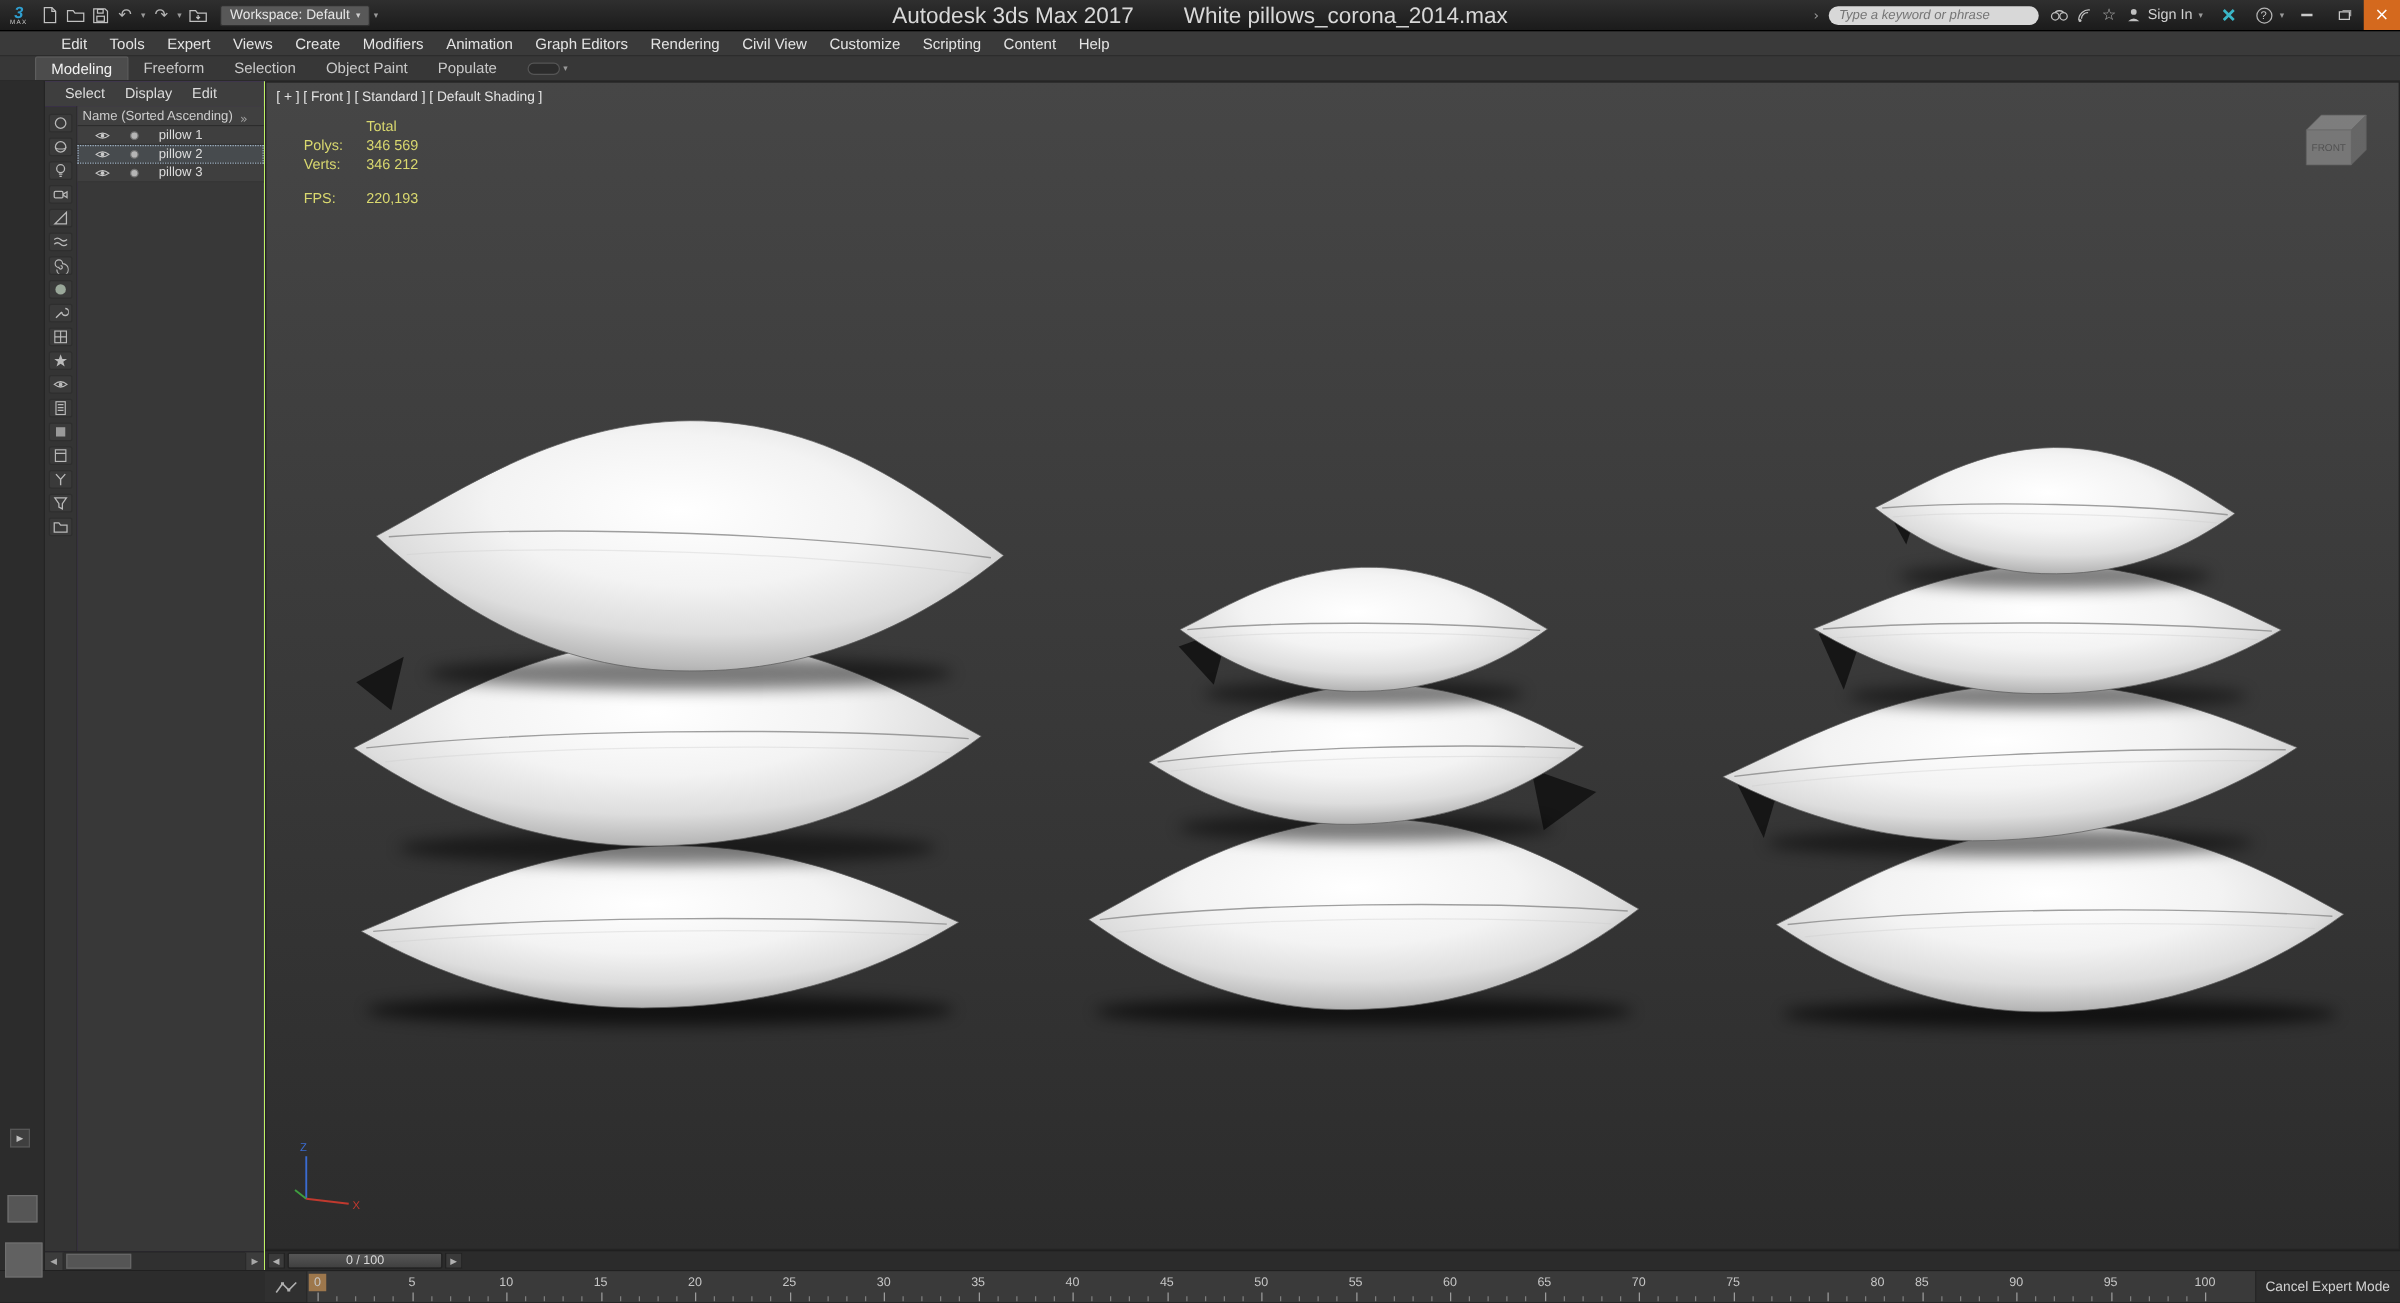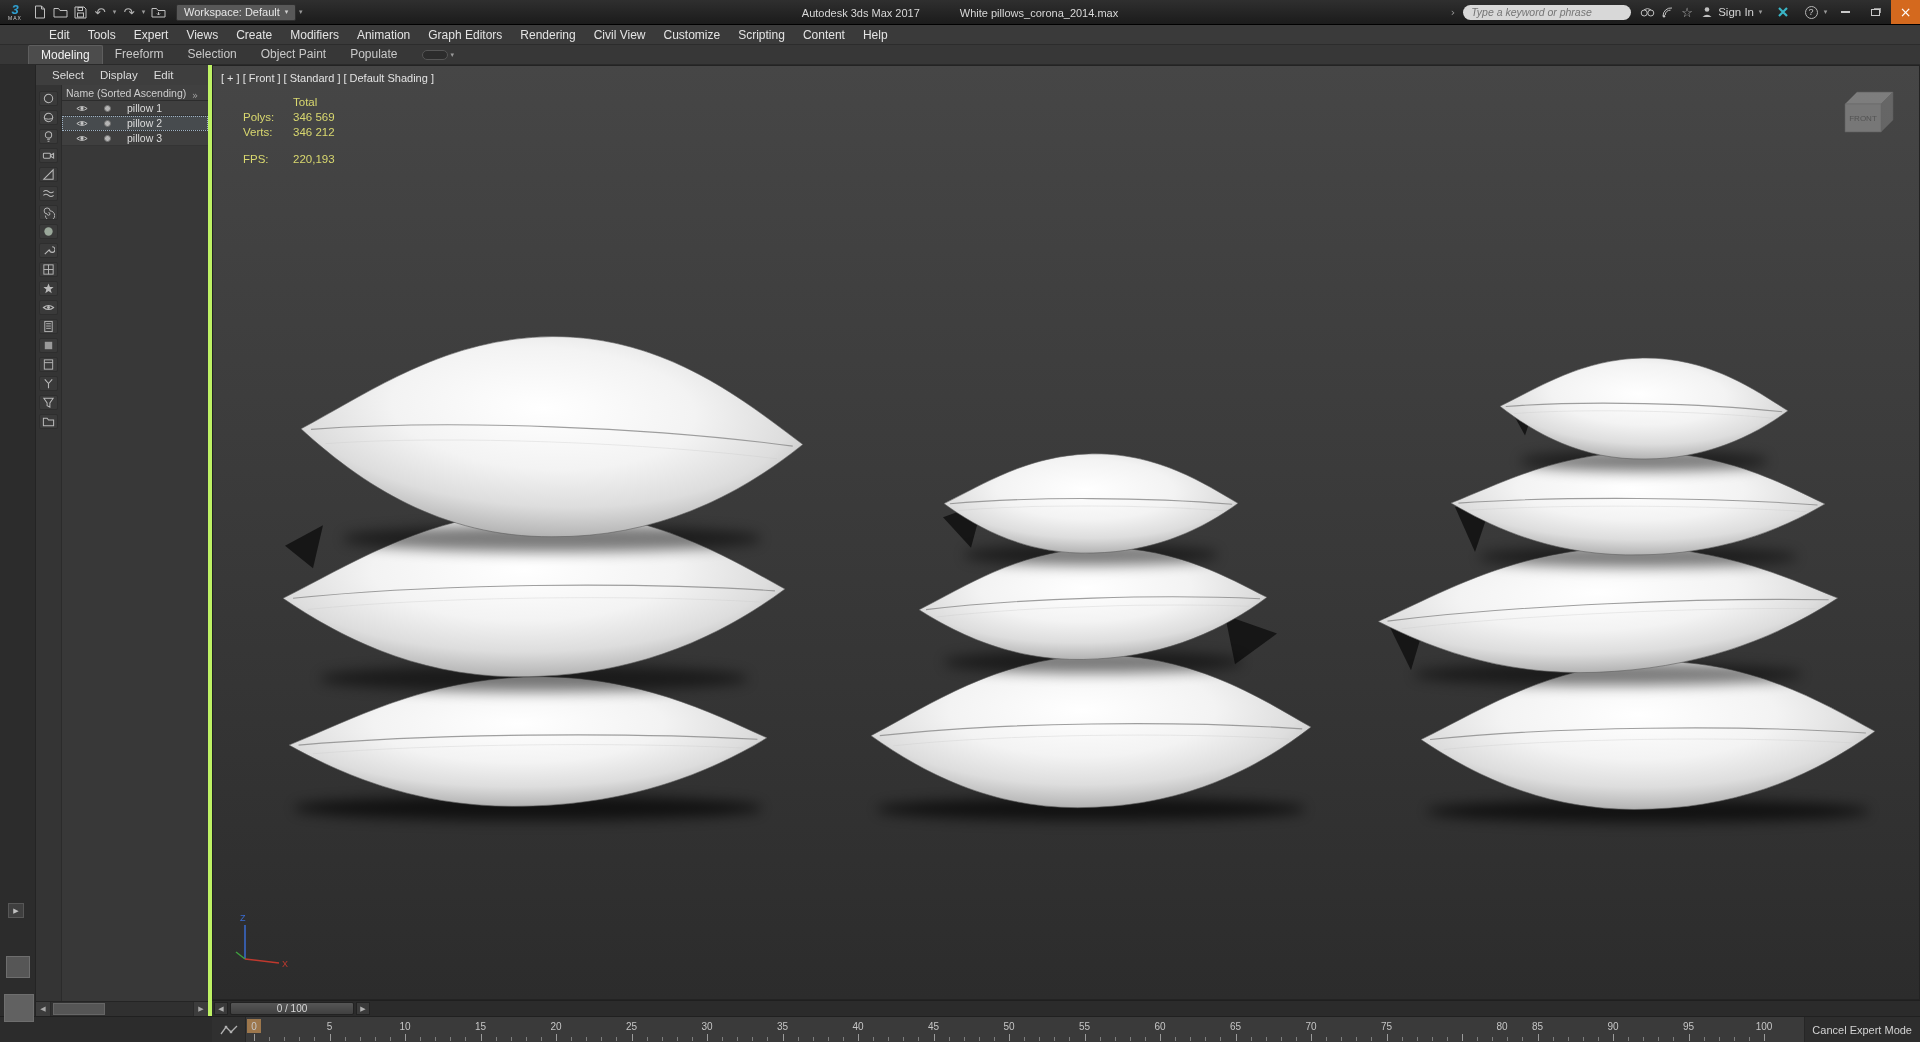--- a/index.html
+++ b/index.html
@@ -10,21 +10,21 @@
   
   .titlebar{flex:0 0 25px;height:25px;background:linear-gradient(#2f2f2f,#1b1b1b);display:flex;align-items:center;color:#c8c8c8;font-size:12px;position:relative;border-bottom:1px solid #000;}
   .logo{width:30px;height:25px;display:flex;flex-direction:column;align-items:center;justify-content:center;line-height:1;cursor:pointer;}
   .logo .three{color:#2f9fd0;font-weight:bold;font-style:italic;font-size:13px;}
   .logo .max{color:#cfcfcf;font-size:5px;letter-spacing:1px;}
   .tb-icon{height:21px;min-width:20px;display:flex;align-items:center;justify-content:center;color:#b5b5b5;font-size:13px;padding:0 1px;}
   .tb-caret{font-size:7px;color:#9a9a9a;width:9px;text-align:center;}
   .workspace{display:flex;align-items:center;gap:5px;background:#585858;border:1px solid #2f2f2f;border-radius:2px;height:17px;padding:0 7px;margin-left:8px;font-size:11px;color:#e6e6e6;}
   .workspace .caret{font-size:7px;color:#cfcfcf;}
   .title-center{position:absolute;left:0;right:0;top:0;height:25px;display:flex;align-items:center;justify-content:center;gap:40px;pointer-events:none;}
-  .title-center span{color:#d8d8d8;font-size:11px;}
+  .title-center span{color:#d8d8d8;font-size:18px;}
   .tb-right{margin-left:auto;display:flex;align-items:center;height:25px;}
   .chev{color:#9a9a9a;font-size:11px;margin:0 2px;}
   .searchbox{display:flex;align-items:center;background:#d8d8d8;border-radius:8px;height:15px;width:168px;padding:0 8px;margin:0 6px;}
   .searchbox input{border:none;outline:none;background:transparent;font-style:italic;font-size:10.5px;color:#444;width:100%;font-family:inherit;}
   .signin{color:#d2d2d2;font-size:11.5px;margin:0 2px 0 1px;}
   .helpq{width:13px;height:13px;border:1px solid #b5b5b5;border-radius:50%;font-size:9px;color:#c5c5c5;display:flex;align-items:center;justify-content:center;}
   .winbtn{width:29px;height:24px;display:flex;align-items:center;justify-content:center;color:#cfcfcf;margin-left:1px;font-size:14px;}
   .winbtn .min-glyph{width:9px;height:2px;background:#c9c9c9;}
   .winbtn .restore-glyph{width:9px;height:7px;border:1px solid #c9c9c9;box-shadow:2px -2px 0 -1px #9a9a9a;}
   .winbtn.close{background:#d4691e;color:#fff;}
@@ -41,21 +41,21 @@
 
   
   .main{flex:1;display:flex;min-height:0;}
   .leftstrip{flex:0 0 36px;background:#2c2c2c;border-right:1px solid #242424;position:relative;}
   .expand-btn{position:absolute;left:8px;top:838px;width:16px;height:15px;background:#3f3f3f;border:1px solid #575757;color:#c0c0c0;font-size:7px;display:flex;align-items:center;justify-content:center;}
   .mini-sq{position:absolute;background:#565656;border:1px solid #6e6e6e;z-index:6;}
   #sq1{left:6px;top:956px;width:24px;height:22px;}
   #sq2{left:4px;top:994px;width:30px;height:28px;background:#616161;}
 
   
-  .explorer{flex:0 0 176px;background:#4c1d95;display:flex;flex-direction:column;border-right:4px solid #bef264;min-height:0;}
+  .explorer{flex:0 0 176px;background:#4c1d95;display:flex;flex-direction:column;border-right:1px solid #bef264;min-height:0;}
   .sx-menu{flex:0 0 20px;display:flex;align-items:center;padding-left:8px;background:#3e3e3e;}
   .sx-menu .menu-item{font-size:11.5px;padding:0 8px;color:#dcdcdc;}
   .sx-overflow{margin-left:auto;padding-right:6px;color:#9f9f9f;font-size:10px;}
   .sx-body{flex:1;display:flex;min-height:0;}
   .sx-tools{flex:0 0 26px;background:#343434;border-right:1px solid #2b2b2b;display:flex;flex-direction:column;align-items:center;padding-top:6px;gap:4px;}
   .tool-icon{width:19px;height:15px;display:flex;align-items:center;justify-content:center;background:#3a3a3a;border:1px solid #2e2e2e;border-radius:2px;flex:0 0 15px;}
   .sx-list{flex:1;display:flex;flex-direction:column;background:#383838;min-width:0;}
   .sx-header{flex:0 0 16px;background:#404040;border-bottom:1px solid #2c2c2c;font-size:10.5px;color:#cdcdcd;line-height:16px;padding-left:4px;white-space:nowrap;overflow:hidden;}
   .sx-row{height:15px;display:flex;align-items:center;gap:16px;padding-left:14px;background:#3f3f3f;border-bottom:1px solid #343434;font-size:10.5px;color:#dcdcdc;}
   .sx-row.selected{background:#474b4e;outline:1px dotted #9fb2c4;outline-offset:-1px;}

